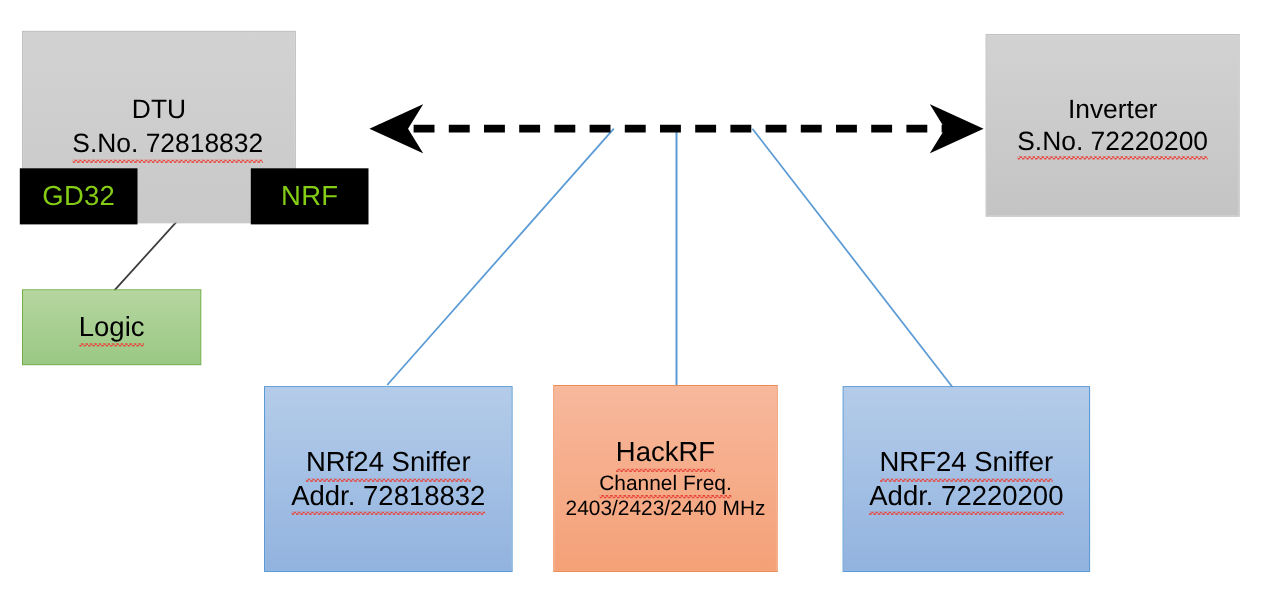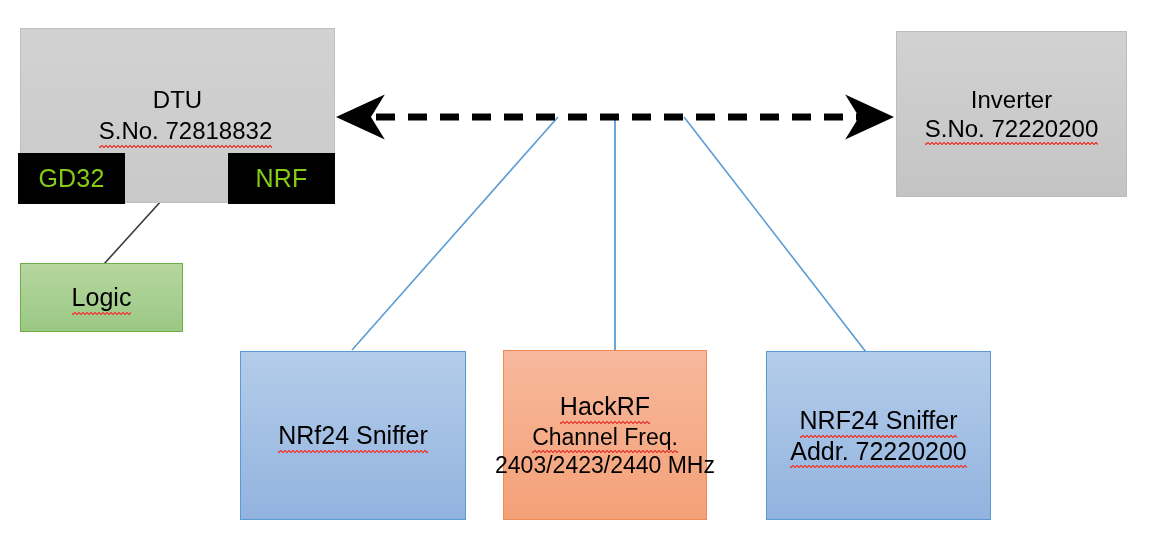--- a/index.html
+++ b/index.html
@@ -33,21 +33,21 @@
     align-items: center;
     justify-content: center;
     text-align: center;
     color: #000000;
     line-height: 1.22;
   }
   
   #dtu-node {
     left: 20px;
     top: 28px;
-    width: 315px;
+    width: 249px;
     height: 175px;
     background: linear-gradient(180deg, #d2d2d2 0%, #c9c9c9 100%);
     border: 1px solid #bfbfbf;
     justify-content: flex-start;
     padding-top: 56px;
     font-size: 24px;
   }
   #dtu-node .line2 {
     margin-top: 2px;
     margin-left: 16px;
@@ -122,21 +122,21 @@
     height: 170px;
     background: linear-gradient(180deg, #f7b89c 0%, #f4a177 100%);
     border: 1px solid #ed8b55;
     font-size: 23px;
   }
   #hackrf-node .title {
     font-size: 25px;
     margin-bottom: 1px;
   }
   #hackrf-node .sub {
-    font-size: 23px;
+    font-size: 19px;
   }
   
   .squiggle {
     position: relative;
     display: inline-block;
   }
   .squiggle::after {
     content: "";
     position: absolute;
     left: 0;
@@ -203,20 +203,21 @@
     <div class="txt-row">Inverter</div>
     <div class="txt-row"><span class="squiggle">S.No. 72220200</span></div>
   </div>
 
   <div class="node" id="logic-node">
     <div class="txt-row"><span class="squiggle">Logic</span></div>
   </div>
 
   <div class="node blue-node" id="sniffer-left-node">
     <div class="txt-row"><span class="squiggle">NRf24 Sniffer</span></div>
+    <div class="txt-row"><span class="squiggle">Addr. 72818832</span></div>
   </div>
 
   <div class="node" id="hackrf-node">
     <div class="txt-row title"><span class="squiggle">HackRF</span></div>
     <div class="txt-row sub"><span class="squiggle">Channel Freq.</span></div>
     <div class="txt-row sub">2403/2423/2440 MHz</div>
   </div>
 
   <div class="node blue-node" id="sniffer-right-node">
     <div class="txt-row"><span class="squiggle">NRF24 Sniffer</span></div>

